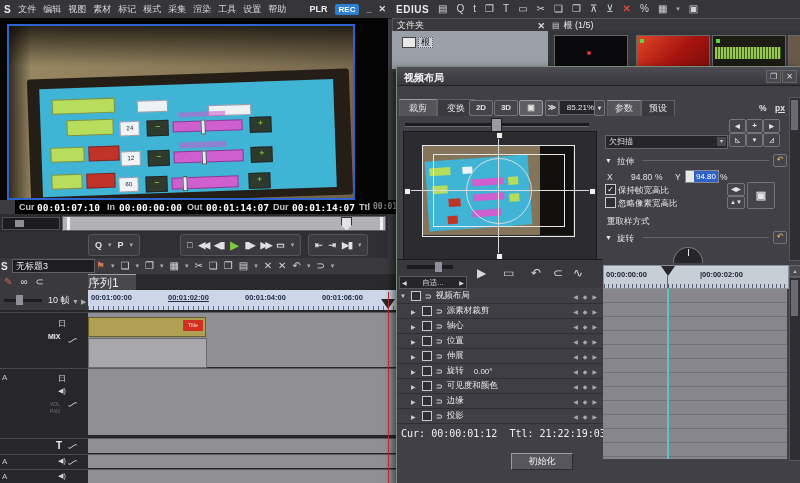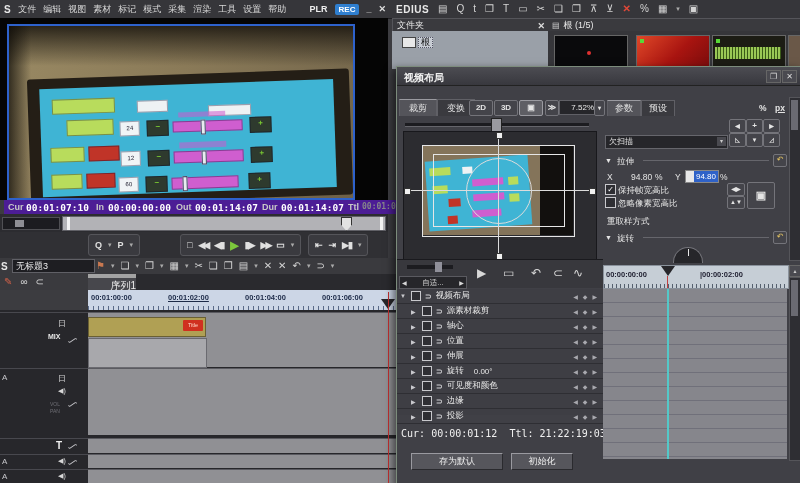--- a/index.html
+++ b/index.html
@@ -26,21 +26,21 @@
   .scr{position:absolute;border:1px solid rgba(0,0,40,.35);}
   .grn{background:#b8dc5c;}
   .red{background:#c03428;}
   .wht{background:#eef2f4;}
   .numbox{background:#f0f4f6;color:#223;font-size:6px;text-align:center;line-height:12px;}
   .mbtn{background:#2e3a2e;color:#79c832;font-weight:bold;font-size:8px;text-align:center;line-height:12px;}
   .slider-m{background:#cf5ecf;}
   .slider-m .knob{position:absolute;left:40%;top:-15%;width:3px;height:130%;background:#e8ecf0;border:1px solid #446;}
   .mlabel{background:rgba(205,90,205,.55);border:none;}
   
-  #tcbar{left:4px;top:200px;width:460px;height:14px;background:#4c1d95;}
+  #tcbar{left:15px;top:200px;width:460px;height:14px;background:#000000;}
   .tc-label{font-weight:bold;color:#c8c8c8;font-size:9px;}
   .tc-val{font-weight:bold;color:#fff;font-size:9.5px;font-family:"DejaVu Sans Mono",monospace;}
   .tc-dim{color:#86868a;}
   
   #scrubrow{left:0;top:214px;width:388px;height:18px;background:#2c2c30;}
   #shuttle{left:2px;top:3px;width:56px;height:11px;background:#1c1c20;border:1px solid #505054;}
   #shuttle .hnd{position:absolute;left:12px;top:2px;width:9px;height:7px;background:#8e8e94;}
   #posbar{left:62px;top:2px;width:322px;height:13px;background:#b2b2b6;border:1px solid #606066;}
   #posbar .tick{position:absolute;top:0;width:3px;height:100%;background:#f2f2f2;}
   #posbar .marker{position:absolute;top:0;width:9px;height:12px;background:#e2e2e2;border:1px solid #333;
@@ -55,21 +55,21 @@
   #bin-tree{left:392px;top:31px;width:156px;height:38px;background:#9aa0a8;}
   #bin-right-hdr{left:548px;top:18px;width:252px;height:13px;background:#3a3a3e;border-top:1px solid #55555a;}
   #bin-thumbs{left:548px;top:31px;width:252px;height:40px;background:#36363a;}
   .thumb{position:absolute;top:4px;width:72px;height:34px;border:1px solid #666;}
   .gdot{position:absolute;left:3px;top:3px;width:4px;height:4px;background:#58d838;}
   
   #tl-hdr{left:0;top:258px;width:396px;height:16px;background:#3a3a3e;border-bottom:1px solid #1e1e22;}
   #tl-title{left:12px;top:1px;width:78px;height:12px;background:#1e1e22;border:1px solid #606066;color:#eee;font-size:9px;padding-left:3px;line-height:12px;}
   #tl-icons{left:96px;top:0;height:16px;display:flex;align-items:center;gap:6px;}
   #tl-mode{left:0;top:274px;width:88px;height:16px;background:#3a3a3e;display:flex;align-items:center;gap:8px;padding-left:4px;}
-  #seq-tab{left:88px;top:274px;width:48px;height:16px;background:#47474c;border-top:4px solid #a3a3a3;border-right:1px solid #1e1e22;color:#eee;text-align:right;line-height:16px;font-size:10px;}
+  #seq-tab{left:88px;top:274px;width:48px;height:16px;background:#47474c;border-top:1px solid #a3a3a3;border-right:1px solid #1e1e22;color:#eee;text-align:left;line-height:16px;font-size:12px;}
   #tl-mode-rest{left:136px;top:274px;width:260px;height:16px;background:#2a2a2e;}
   #tl-zoomrow{left:0;top:290px;width:88px;height:20px;background:#3a3a3e;border-right:1px solid #1e1e22;}
   #ruler{left:88px;top:290px;width:308px;height:20px;background:#ccd6e6;border-bottom:1px solid #8893a8;}
   .ruler-lbl{position:absolute;top:3px;color:#1c2a48;font-size:7.5px;font-weight:bold;}
   .ruler-ticks{position:absolute;left:0;bottom:0;width:100%;height:4px;
      background:repeating-linear-gradient(90deg,#5a6a88 0 1px,transparent 1px 5px);}
   .ph-tri{position:absolute;width:0;height:0;border-left:7px solid transparent;border-right:7px solid transparent;border-top:10px solid #26262a;}
   #tracks{left:0;top:310px;width:396px;height:173px;background:#27272b;}
   .lane{position:absolute;left:88px;width:308px;background:#90909a;background:#909094;border-top:1px solid #5a5a60;}
   .thdr{position:absolute;left:0;width:88px;background:#27272b;border-top:1px solid #48484e;color:#d8d8d8;}
@@ -333,20 +333,27 @@
       <span class="caret">▾</span>
     </span>
   </div>
   <div class="r" id="tl-mode">
     <span class="ico" style="color:#d06048;">✎</span>
     <span class="ico">∞</span>
     <span class="ico">⊂</span>
   </div>
   <div class="r" id="seq-tab">序列1</div>
   <div class="r" id="tl-mode-rest"></div>
+  <div class="r" id="tl-zoomrow">
+    <span class="r" style="left:4px;top:9px;width:38px;height:3px;background:#1c1c20;"></span>
+    <span class="r" style="left:16px;top:5px;width:7px;height:10px;background:#90909a;"></span>
+    <span class="t" style="left:48px;top:6px;color:#e4e4e4;">10 帧</span>
+    <span class="t caret" style="left:72px;top:8px;">▼</span>
+    <span class="t caret" style="left:81px;top:8px;">▶</span>
+  </div>
   <div class="r" id="ruler">
     <span class="ruler-lbl" style="left:3px;">00:01:00:00</span>
     <span class="ruler-lbl" style="left:80px;text-decoration:underline;">00:01:02:00</span>
     <span class="ruler-lbl" style="left:157px;">00:01:04:00</span>
     <span class="ruler-lbl" style="left:234px;">00:01:06:00</span>
     <span class="ruler-ticks"></span>
     <span class="ph-tri" style="left:293px;top:9px;"></span>
   </div>
   <div class="r" id="tracks">
 
@@ -407,21 +414,21 @@
       <span class="winbtn" style="right:20px;">❐</span>
       <span class="winbtn" style="right:4px;">✕</span>
     </div>
 
     <span class="tab sel" style="left:2px;top:32px;width:36px;">裁剪</span>
     <span class="tab" style="left:40px;top:32px;width:36px;">变换</span>
     <span class="dbtn" style="left:72px;top:33px;width:22px;height:14px;line-height:14px;">2D</span>
     <span class="dbtn" style="left:97px;top:33px;width:22px;height:14px;line-height:14px;">3D</span>
     <span class="dbtn pressed" style="left:122px;top:33px;width:22px;height:14px;line-height:14px;">▣</span>
     <span class="dbtn" style="left:148px;top:33px;width:12px;height:14px;line-height:14px;">≫</span>
-    <span class="r" id="dlg-zoom" style="left:162px;top:33px;width:34px;height:13px;">7.52%</span>
+    <span class="r" id="dlg-zoom" style="left:162px;top:33px;width:34px;height:13px;">85.21%</span>
     <span class="dbtn" style="left:197px;top:33px;width:9px;height:14px;line-height:14px;font-size:6px;">▾</span>
 
     <div class="r" id="dlg-slider"></div>
     <div class="r" id="dlg-slider-h"></div>
 
     <div class="r" id="canvas">
       <div id="mini-video">
         <div id="mini-photo">
           <div id="mini-screen">
             <div class="mini grn" style="left:4%;top:10%;width:20%;height:12%;"></div>
@@ -574,21 +581,20 @@
           </span>
         </div>
     </div>
 
     <div class="t" id="kf-status">
       <span>Cur:</span>
       <span>00:00:01:12</span>&nbsp;
       <span>Ttl:</span>
       <span>21:22:19:03</span>
     </div>
-    <button class="dlg-btn" style="left:14px;width:92px;">存为默认</button>
     <button class="dlg-btn" style="left:114px;width:62px;">初始化</button>
 
     <span class="tab sel" style="left:210px;top:33px;width:32px;height:15px;line-height:15px;">参数</span>
     <span class="tab" style="left:244px;top:33px;width:32px;height:15px;line-height:15px;">预设</span>
     <span class="plabel" style="left:362px;top:36px;font-weight:bold;">%</span>
     <span class="plabel" style="left:378px;top:36px;font-weight:bold;text-decoration:underline;">px</span>
 
     <span class="dbtn" style="left:332px;top:52px;width:15px;height:12px;line-height:12px;font-size:6px;">◀</span>
     <span class="dbtn" style="left:349px;top:52px;width:15px;height:12px;line-height:12px;">+</span>
     <span class="dbtn" style="left:366px;top:52px;width:15px;height:12px;line-height:12px;font-size:6px;">▶</span>

